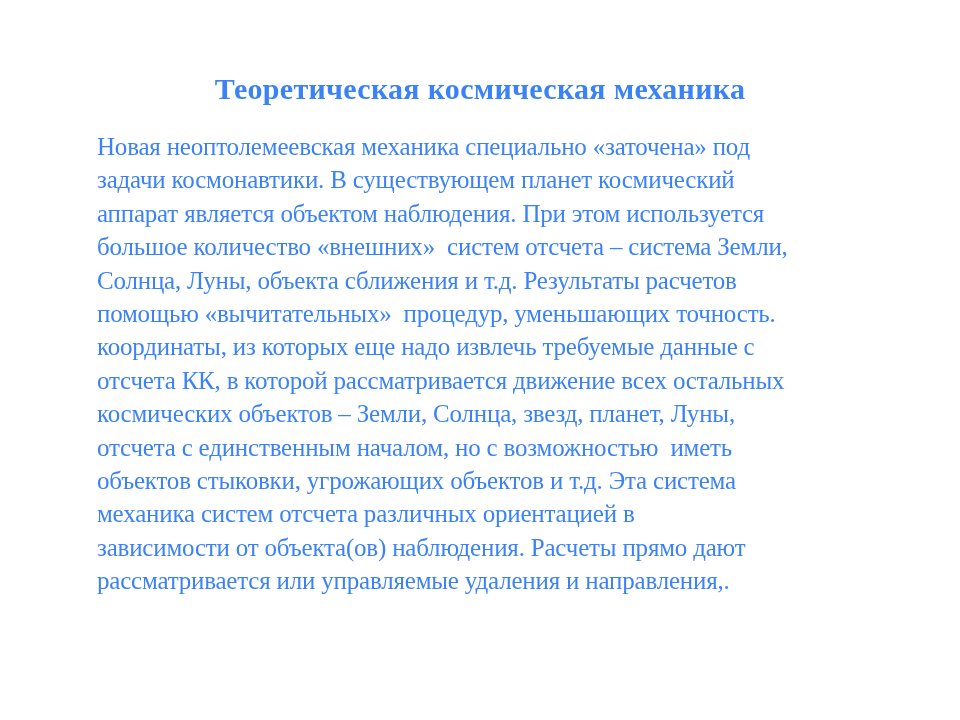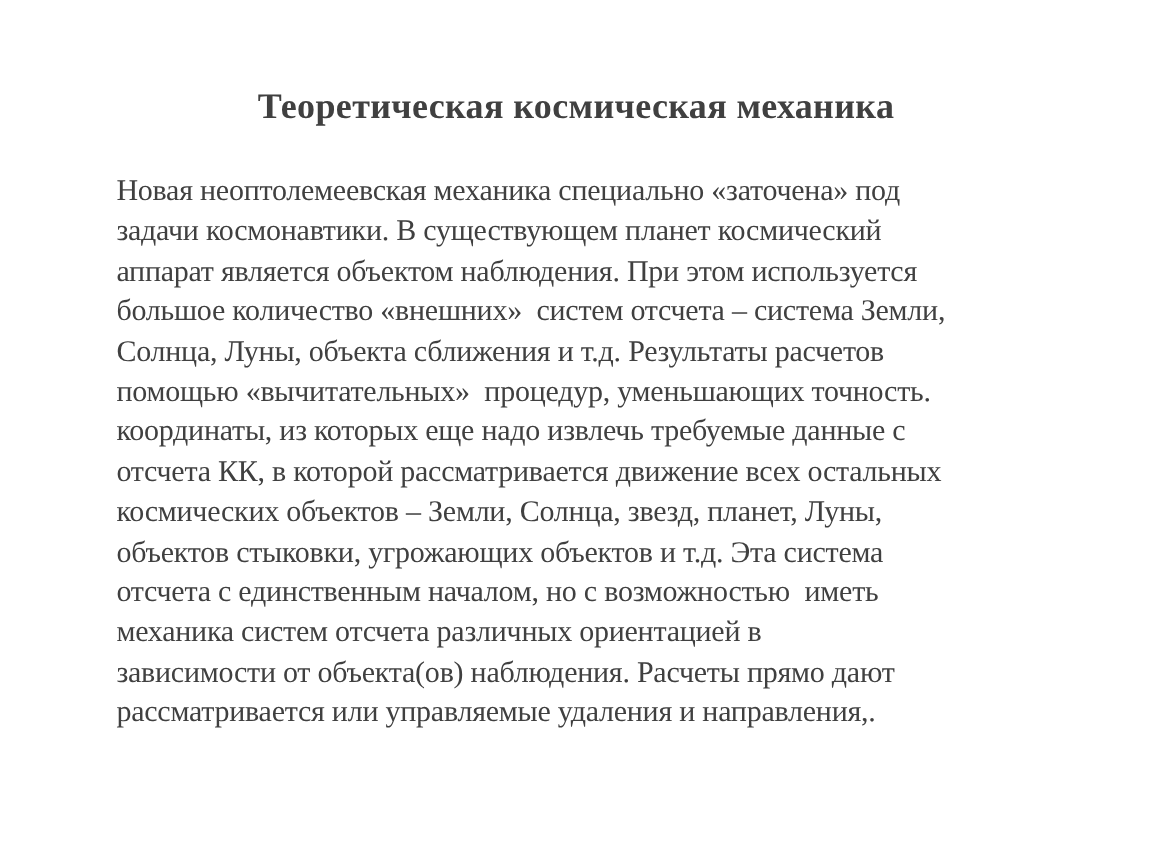--- a/index.html
+++ b/index.html
@@ -5,39 +5,39 @@
   html, body {
     margin: 0;
     padding: 0;
     background: #ffffff;
   }
   .slide {
     position: relative;
     width: 960px;
     height: 720px;
     background: #ffffff;
-    color: #404040;
+    color: #3b82f6;
     font-family: "Liberation Serif", serif;
     overflow: hidden;
   }
   .slide-title {
     position: absolute;
     top: 72px;
     left: 0;
     width: 100%;
     margin: 0;
     text-align: center;
     font-size: 30px;
     line-height: 34px;
     font-weight: bold;
     letter-spacing: 0.3px;
   }
   .slide-body {
     position: absolute;
-    top: 143px;
+    top: 130px;
     left: 97px;
     width: 770px;
     font-family: Liberation Serif, serif;
   }
   .body-line {
     font-size: 25px;
     line-height: 33.4px;
     white-space: pre; 
     letter-spacing: -0.2px;
   }
@@ -51,19 +51,19 @@
   <div class="slide-body">
       <div class="body-line">Новая неоптолемеевская механика специально «заточена» под</div>
       <div class="body-line">задачи космонавтики. В существующем планет космический</div>
       <div class="body-line">аппарат является объектом наблюдения. При этом используется</div>
       <div class="body-line">большое количество «внешних»  систем отсчета – система Земли,</div>
       <div class="body-line">Солнца, Луны, объекта сближения и т.д. Результаты расчетов</div>
       <div class="body-line">помощью «вычитательных»  процедур, уменьшающих точность.</div>
       <div class="body-line">координаты, из которых еще надо извлечь требуемые данные с</div>
       <div class="body-line">отсчета КК, в которой рассматривается движение всех остальных</div>
       <div class="body-line">космических объектов – Земли, Солнца, звезд, планет, Луны,</div>
+      <div class="body-line">отсчета с единственным началом, но с возможностью  иметь</div>
       <div class="body-line">объектов стыковки, угрожающих объектов и т.д. Эта система</div>
-      <div class="body-line">отсчета с единственным началом, но с возможностью  иметь</div>
       <div class="body-line">механика систем отсчета различных ориентацией в</div>
       <div class="body-line">зависимости от объекта(ов) наблюдения. Расчеты прямо дают</div>
       <div class="body-line">рассматривается или управляемые удаления и направления,.</div>
     </div>
 </div>
 
 </body></html>

